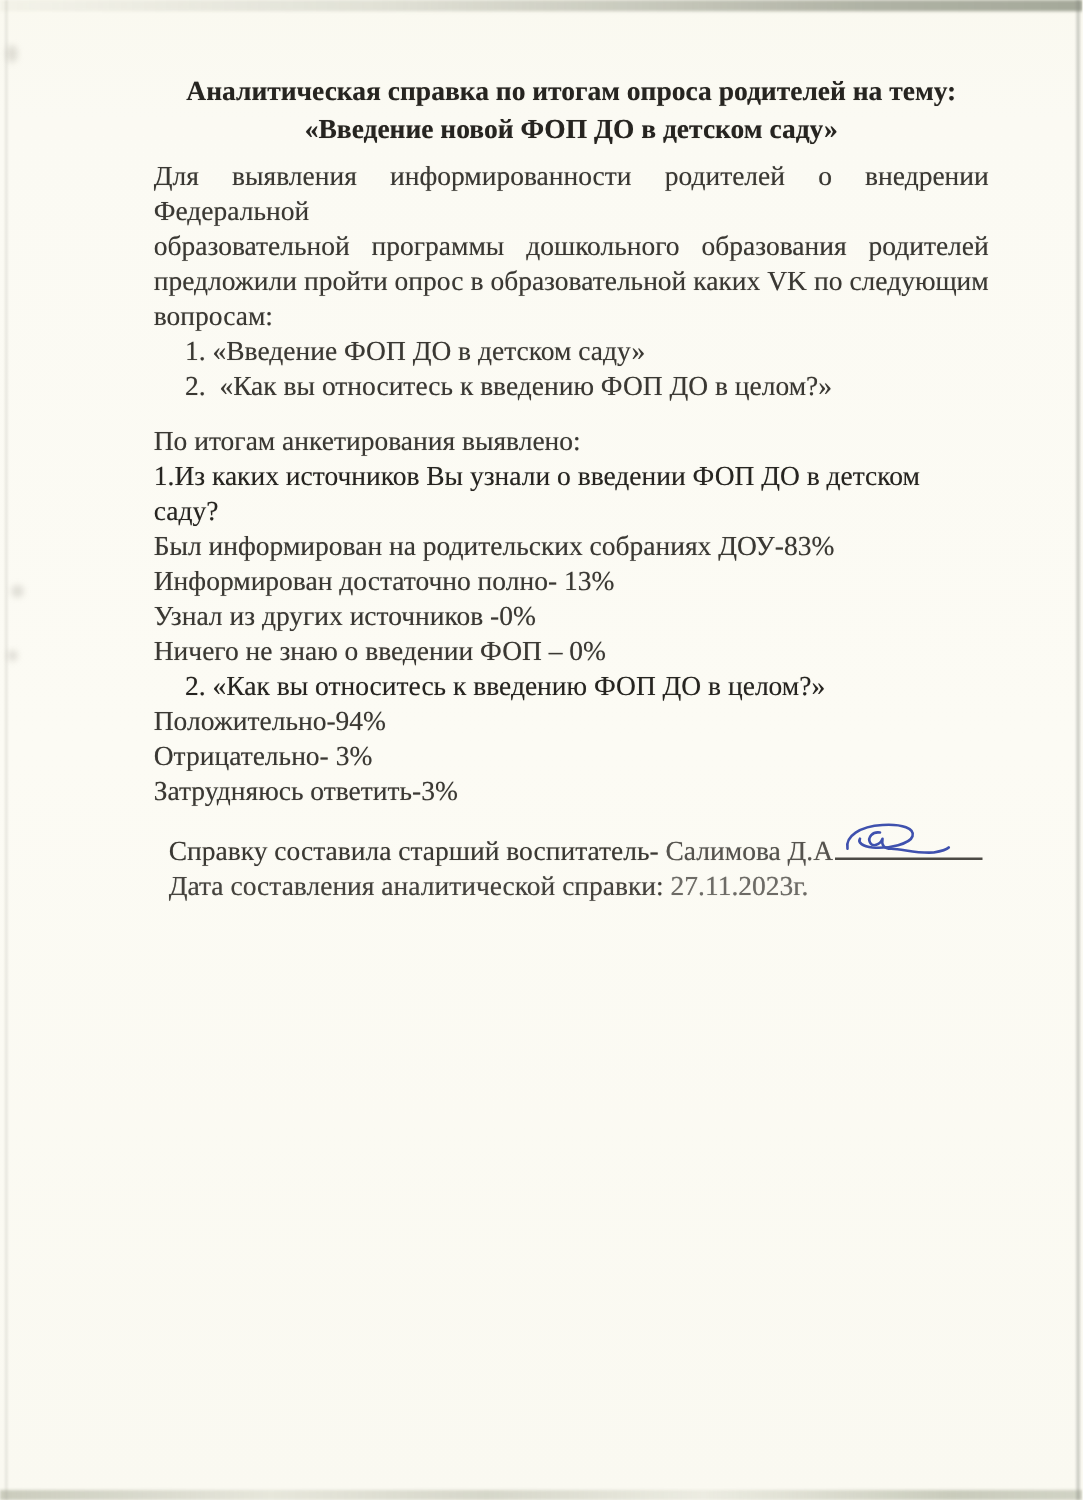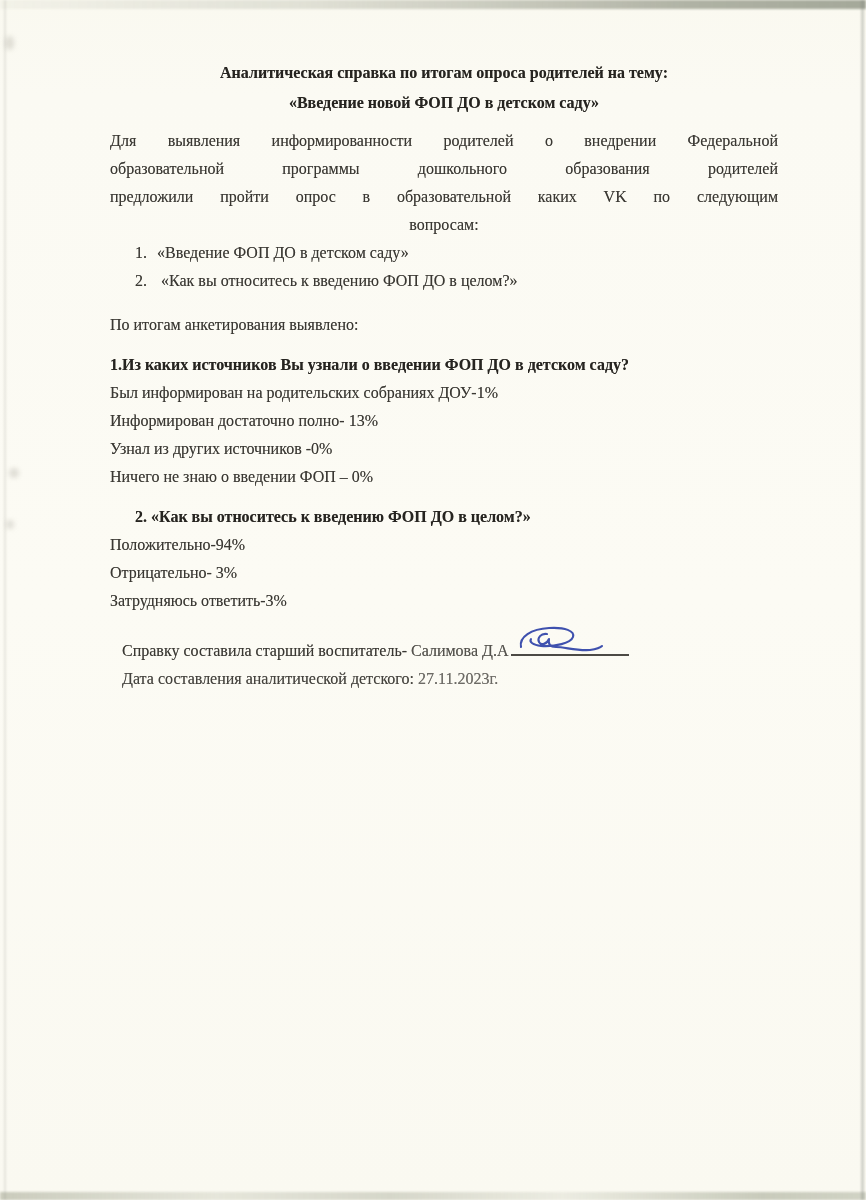--- a/index.html
+++ b/index.html
@@ -51,58 +51,57 @@
     background: rgba(150,148,138,0.28);
     border-radius: 50%;
     filter: blur(2.5px);
   }
   .smudge.s1 { left: 5px; top: 36px; width: 9px; height: 14px; }
   .smudge.s2 { left: 9px; top: 468px; width: 10px; height: 10px; }
   .smudge.s3 { left: 6px; top: 520px; width: 8px; height: 9px; }
 
   .content {
     position: absolute;
-    left: 110px;
+    left: 123px;
     top: 0;
     width: 668px;
-    font-size: 16px;
+    font-size: 22px;
     line-height: 28px;
     text-shadow: 0 0 0.6px rgba(70,68,62,0.55);
   }
   .title-block {
     margin-top: 58px;
     text-align: center;
     font-weight: bold;
     color: #262420;
     line-height: 30px;
   }
   .intro {
     margin-top: 9px;
     color: #3a3833;
   }
   .jline {
     text-align: justify;
     text-align-last: justify;
   }
   .jline-last {
-    text-align: center;
+    text-align: left;
   }
   .qlist {
     color: #3a3833;
   }
   .qlist-item { padding-left: 25px; }
   .qlist-num { display: inline-block; min-width: 22px; }
   .results-intro {
     margin-top: 16px;
     color: #3a3833;
   }
   .q-heading {
-    font-weight: bold;
+    font-weight: normal;
     color: #262420;
-    margin-top: 12px;
   }
   .q-heading.indent { padding-left: 25px; }
   .answer { color: #3a3833; }
   .footer-block { margin-top: 15px; margin-left: 12px; }
   .composed-line { color: #3a3833; white-space: nowrap; }
   .author-name { color: #55534e; }
   .sig-wrap {
     display: inline-block;
     position: relative;
     width: 118px;
@@ -152,38 +151,38 @@
         <span class="qlist-num">1.</span><span>«Введение ФОП ДО в детском саду»</span>
       </div>
       <div class="qlist-item">
         <span class="qlist-num">2.</span> <span>«Как вы относитесь к введению ФОП ДО в целом?»</span>
       </div>
     </div>
 
     <div class="results-intro">По итогам анкетирования выявлено:</div>
 
     <div class="q-heading">1.Из каких источников Вы узнали о введении ФОП ДО в детском саду?</div>
-    <div class="answer">Был информирован на родительских собраниях ДОУ-1%</div>
+    <div class="answer">Был информирован на родительских собраниях ДОУ-83%</div>
     <div class="answer">Информирован достаточно полно- 13%</div>
     <div class="answer">Узнал из других источников -0%</div>
     <div class="answer">Ничего не знаю о введении ФОП – 0%</div>
 
     <div class="q-heading indent">2. «Как вы относитесь к введению ФОП ДО в целом?»</div>
     <div class="answer">Положительно-94%</div>
     <div class="answer">Отрицательно- 3%</div>
     <div class="answer">Затрудняюсь ответить-3%</div>
 
     <div class="footer-block">
       <div class="composed-line">
         <span>Справку составила старший воспитатель- </span><span class="author-name">Салимова Д.А</span><span class="sig-wrap"><svg width="126" height="42" viewBox="0 0 126 42">
             <g fill="none" stroke="#3f51ae" stroke-width="2.1" stroke-linecap="round" stroke-linejoin="round">
               <path d="M14,26 C12,16 24,8 42,7 C58,6 68,10 66,16 C64,22 48,26 34,25 C26,24 22,21 24,18"></path>
               <path d="M40,13 c-6,-1 -10,4 -8,8 c2,4 8,2 10,-3 c-1,5 1,8 7,8 c9,0 20,4 34,3 c6,-1 10,-2 12,-4"></path>
             </g>
           </svg></span>
       </div>
       <div class="date-line">
-        <span class="date-label">Дата составления аналитической детского: </span><span class="date-value">27.11.2023г.</span>
+        <span class="date-label">Дата составления аналитической справки: </span><span class="date-value">27.11.2023г.</span>
       </div>
     </div>
 
   </div>
 </div>
 
 </body></html>

